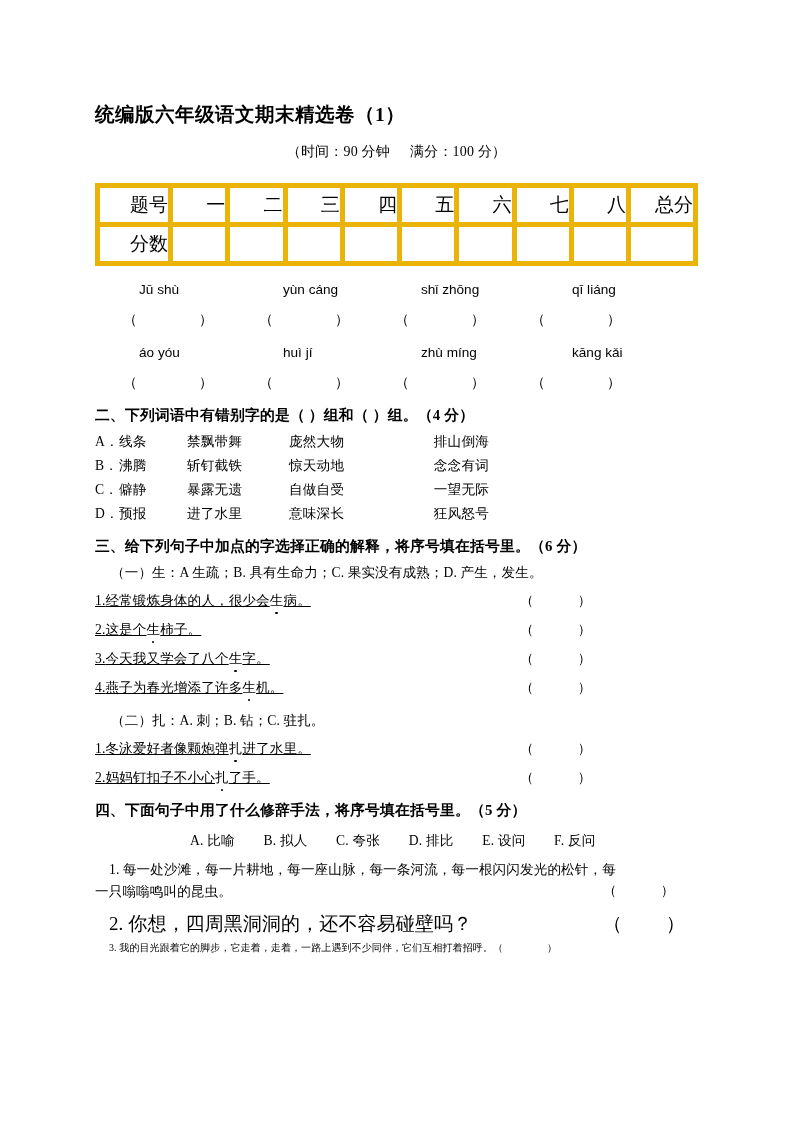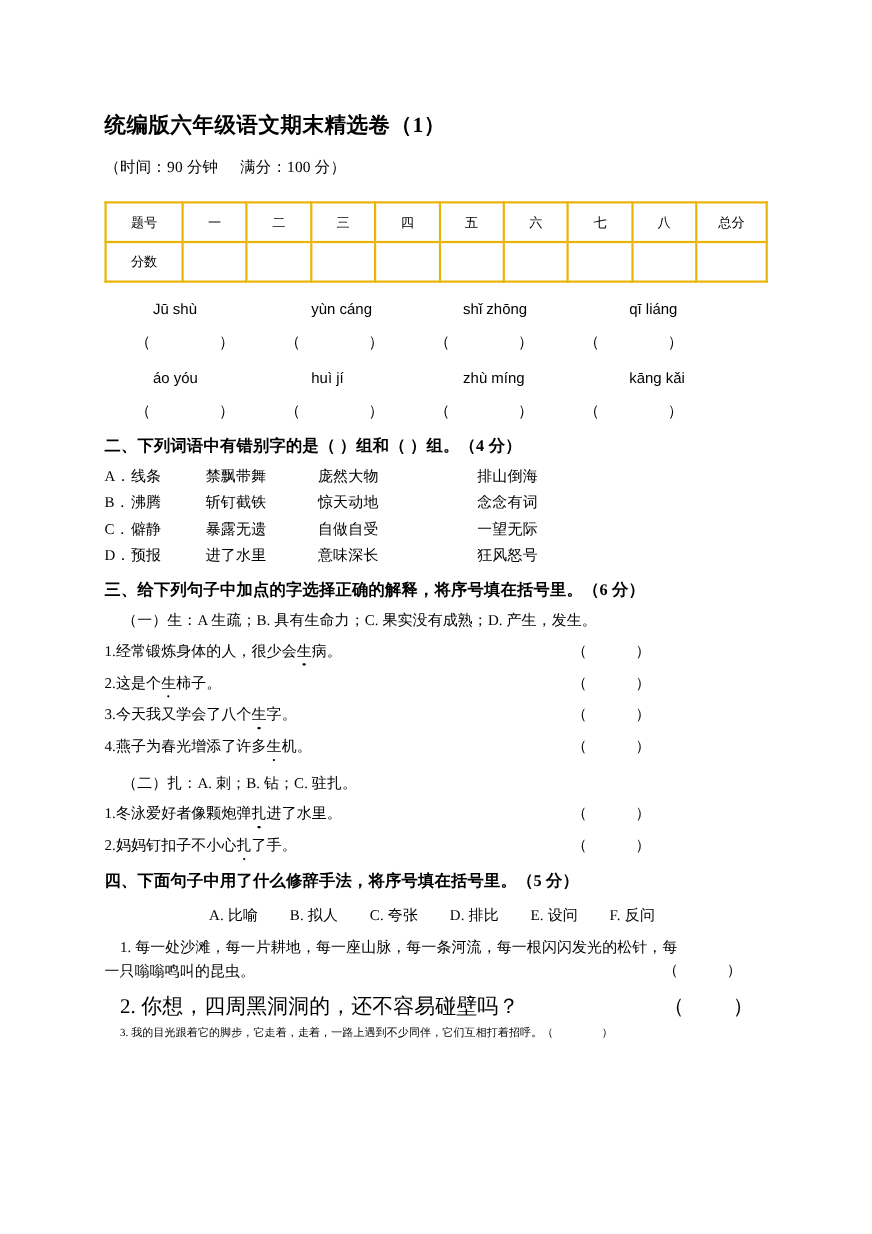--- a/index.html
+++ b/index.html
@@ -26,41 +26,41 @@
 
   
   .title {
     font-size: 19.5px;
     font-weight: bold;
     letter-spacing: 0.5px;
     margin-top: 103px;
     line-height: 1.2;
   }
   .subtitle {
-    text-align: left;
+    text-align: center;
     font-size: 14px;
     margin-top: 17px;
     letter-spacing: 0.2px;
   }
   .subtitle .gap { display: inline-block; width: 20px; }
 
   
   .score-table-wrap { margin-top: 22px; }
   table.score-table {
     border-collapse: collapse;
     width: 603px;
     margin: 0 auto;
     table-layout: fixed;
   }
   table.score-table td {
-    border: 2px solid #eab308;
+    border: 5px solid #eab308;
     height: 34px;
-    text-align: center;
+    text-align: right;
     vertical-align: middle;
-    font-size: 12px;
+    font-size: 19px;
     padding: 0;
   }
   table.score-table td.label { width: 68px; }
   table.score-table td.total { width: 62px; }
 
   
   .sec-head {
     font-size: 14.8px;
     font-weight: bold;
     margin-top: 13px;
@@ -117,21 +117,21 @@
   .opt-row .w4 { width: 100px; text-align: right; }
 
   
   .qline {
     font-size: 13.6px;
     margin-top: 9px;
     position: relative;
     height: 20px;
     letter-spacing: 0.1px;
   }
-  .qline .qtext { position: absolute; left: 0; top: 0; white-space: nowrap; }
+  .qline .qtext { position: absolute; left: 0; top: 0; white-space: nowrap; text-decoration: underline; }
   .qline .ans {
     position: absolute;
     top: 0;
     white-space: nowrap;
   }
   .qline .ans .sp { display: inline-block; width: 44px; }
   .ans-a { left: 425px; }
 
   
   .dot {

